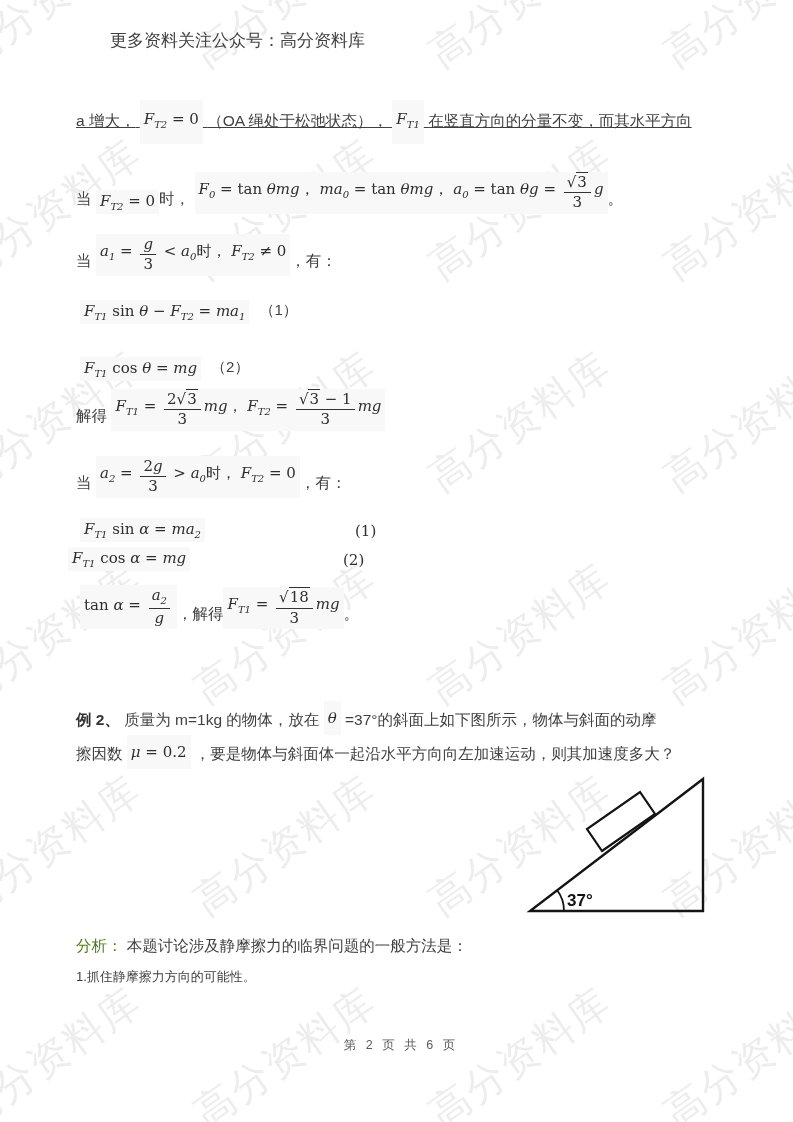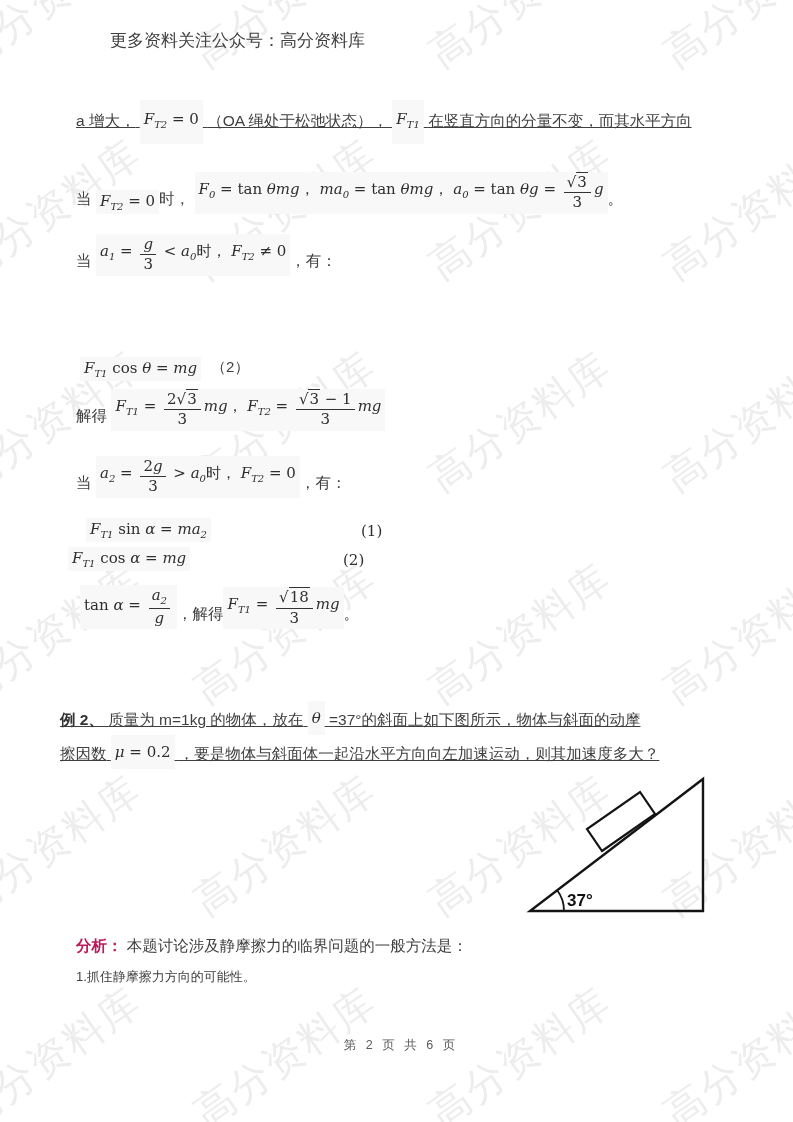--- a/index.html
+++ b/index.html
@@ -11,52 +11,52 @@
   
   #wm-layer{position:absolute;left:0;top:0;width:793px;height:1122px;overflow:hidden;z-index:0;}
   .wm{
     position:absolute;font-size:40px;letter-spacing:2px;white-space:nowrap;
     color:rgba(130,130,130,0.14);transform:rotate(-35deg);user-select:none;
   }
   #content{position:absolute;left:0;top:0;width:793px;height:1122px;z-index:1;}
   .hdr{left:110px;top:29px;font-size:17px;color:#404040;}
   .body-txt{font-size:15.5px;color:#3f3f3f;}
   .p1{left:76px;top:100px;width:660px;line-height:35px;text-decoration:underline;}
-  .p2{left:60px;top:701px;width:665px;line-height:30px;text-decoration:underline;}
+  .p2{left:76px;top:701px;width:665px;line-height:30px;}
   .bold-lead{font-weight:bold;color:#333;}
   .heading{left:76px;top:658px;font-size:16px;font-weight:bold;color:#2f2f2f;}
   .row{display:flex;align-items:flex-end;white-space:nowrap;}
   .row .cn{font-size:15.5px;color:#3f3f3f;padding-bottom:4px;}
   .rowA{left:76px;top:172px;}
   .rowB{left:76px;top:234px;}
   .rowC{left:80px;top:300px;}
   .rowD{left:80px;top:347px;margin-top:10px;}
   .rowE{left:76px;top:389px;}
   .rowF{left:76px;top:456px;}
-  .rowG{left:86px;top:518px;}
+  .rowG{left:80px;top:518px;}
   .rowH{left:68px;top:547px;}
   .rowI{left:80px;top:585px;}
   
   .formula{
     font-family:"DejaVu Serif","Liberation Serif",serif;font-size:15px;color:#2e2e2e;
     background:#f8f8f8;padding:2px 4px;display:inline-block;white-space:nowrap;
   }
   .formula .fi{font-style:italic;}
   .formula .fsub{font-style:italic;font-size:10px;vertical-align:-4px;}
   .formula .ft{font-style:normal;}
   .frac{display:inline-block;vertical-align:-13px;text-align:center;margin:0 3px;line-height:1.15;}
   .frac .num{display:block;border-bottom:1px solid #333;padding:0 3px 1px;}
   .frac .den{display:block;padding-top:1px;}
   .sqrt .rad{font-style:normal;}
   .sqrt .arg{border-top:1px solid #333;padding:0 1px;font-style:normal;}
   .raised{vertical-align:2px;background:#f8f8f8;}
   .eq-label{font-size:15px;color:#3f3f3f;margin-left:10px;padding-bottom:4px;}
   .eq-label-far{position:absolute;left:275px;bottom:2px;font-family:"DejaVu Serif","Liberation Serif",serif;font-size:15px;color:#2e2e2e;}
   .analysis{left:76px;top:936px;font-size:15.5px;}
-  .red{color:#be185d;font-weight:bold;}
+  .red{color:#4d7c0f;font-weight:normal;}
   .item1{left:76px;top:968px;font-size:13px;}
   .footer{left:15px;top:1037px;width:772px;text-align:center;font-size:12.5px;color:#5a5a5a;letter-spacing:3px;}
   .diagram{left:515px;top:772px;width:200px;height:150px;}
   .angle-text{font-family:"Liberation Sans",sans-serif;font-weight:bold;font-size:17px;fill:#111;}
 </style>
 </head>
 <body>
 
 <div id="wm-layer">
     <span class="wm" style="left: -55px; top: -30px;">高分资料库</span>
@@ -106,20 +106,24 @@
     <span class="formula"><span class="fi">F</span><span class="fsub">0</span><span class="ft"> = tan </span><span class="fi">θmg</span><span class="ft">，  </span><span class="fi">ma</span><span class="fsub">0</span><span class="ft"> = tan </span><span class="fi">θmg</span><span class="ft">，  </span><span class="fi">a</span><span class="fsub">0</span><span class="ft"> = tan </span><span class="fi">θg</span><span class="ft"> = </span><span class="frac"><span class="num"><span class="sqrt"><span class="rad">√</span><span class="arg">3</span></span></span><span class="den"><span class="ft">3</span></span></span><span class="fi">g</span></span>
     <span class="cn">。</span>
   </div>
 
   <div class="abs row rowB">
     <span class="cn">当</span>&nbsp;
     <span class="formula"><span class="fi">a</span><span class="fsub">1</span><span class="ft"> = </span><span class="frac"><span class="num"><span class="fi">g</span></span><span class="den"><span class="ft">3</span></span></span><span class="ft"> &lt; </span><span class="fi">a</span><span class="fsub">0</span><span class="ft">时， </span><span class="fi">F</span><span class="fsub">T2</span><span class="ft"> ≠ 0</span></span>
     <span class="cn">，有：</span>
   </div>
 
+  <div class="abs row rowC">
+    <span class="formula"><span class="fi">F</span><span class="fsub">T1</span><span class="ft"> sin </span><span class="fi">θ</span><span class="ft"> − </span><span class="fi">F</span><span class="fsub">T2</span><span class="ft"> = </span><span class="fi">ma</span><span class="fsub">1</span></span>
+    <span class="eq-label">（1）</span>
+  </div>
 
   <div class="abs row rowD">
     <span class="formula"><span class="fi">F</span><span class="fsub">T1</span><span class="ft"> cos </span><span class="fi">θ</span><span class="ft"> = </span><span class="fi">mg</span></span>
     <span class="eq-label">（2）</span>
   </div>
 
   <div class="abs row rowE">
     <span class="cn">解得</span>&nbsp;
     <span class="formula"><span class="fi">F</span><span class="fsub">T1</span><span class="ft"> = </span><span class="frac"><span class="num"><span class="ft">2</span><span class="sqrt"><span class="rad">√</span><span class="arg">3</span></span></span><span class="den"><span class="ft">3</span></span></span><span class="fi">mg</span><span class="ft">，  </span><span class="fi">F</span><span class="fsub">T2</span><span class="ft"> = </span><span class="frac"><span class="num"><span class="sqrt"><span class="rad">√</span><span class="arg">3</span></span><span class="ft"> − 1</span></span><span class="den"><span class="ft">3</span></span></span><span class="fi">mg</span></span>
   </div>

